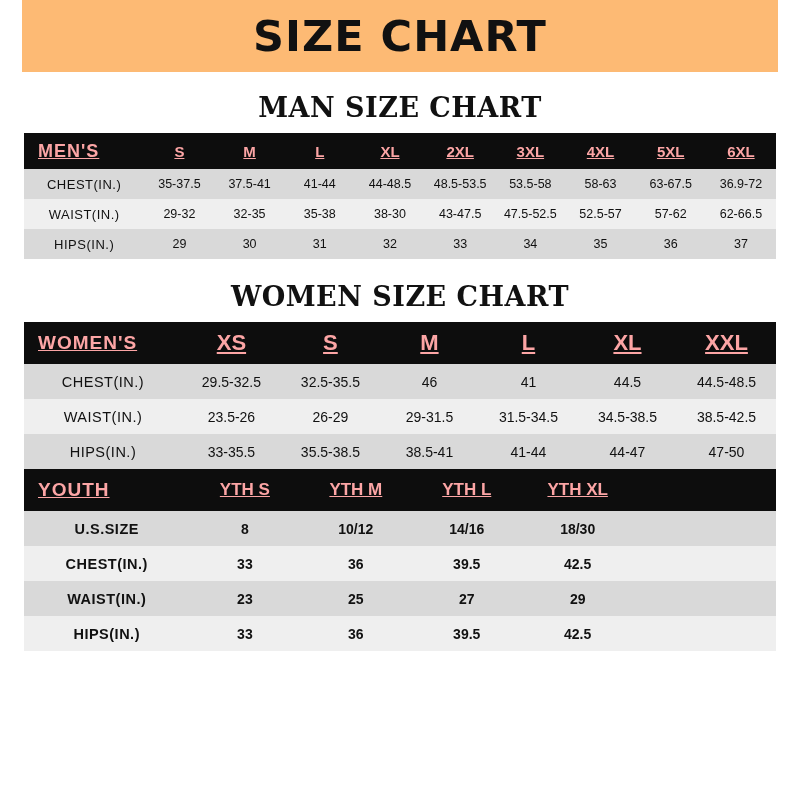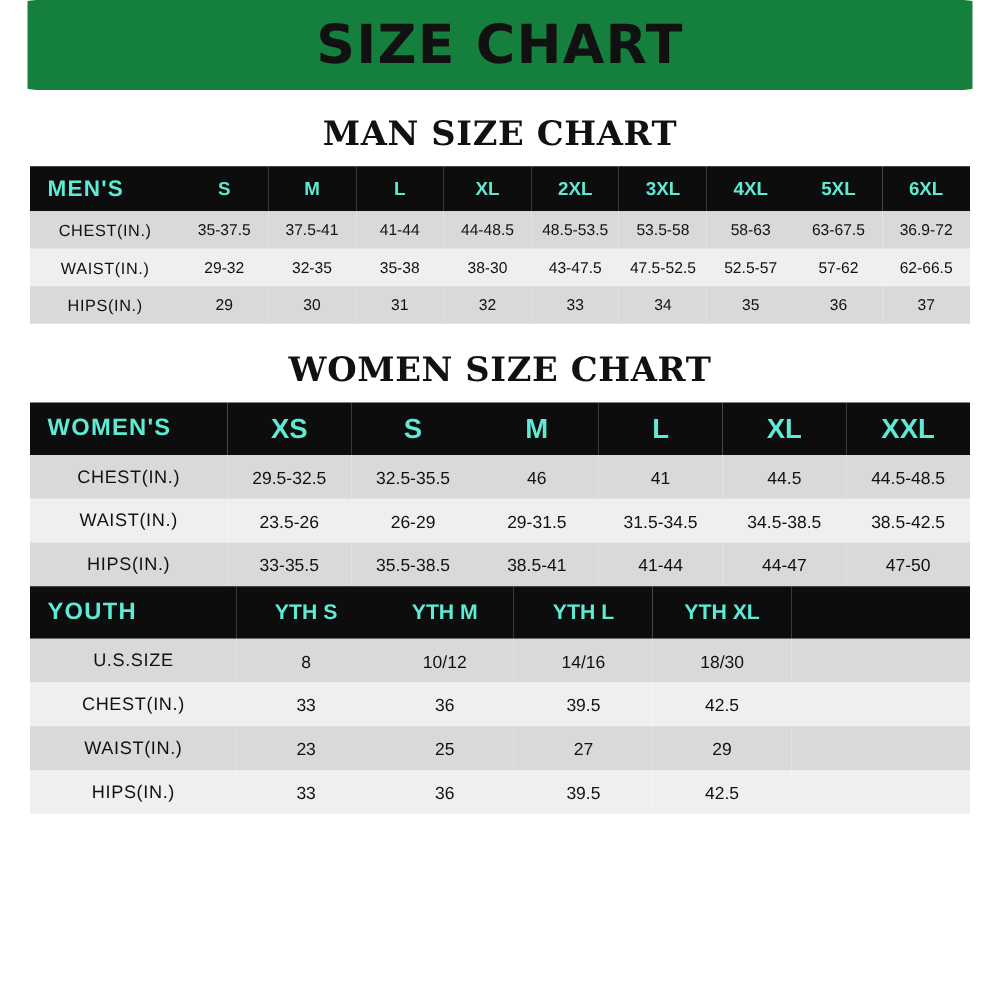--- a/index.html
+++ b/index.html
@@ -17,25 +17,24 @@
     position: relative;
     width: 800px;
     height: 800px;
     background: #ffffff;
     box-sizing: border-box;
   }
   
   .banner {
     position: relative;
     height: 72px;
-    background: #15803d;
+    background: #fdba74;
     display: flex;
     align-items: center;
     justify-content: center;
-    border-radius: 29px;
   }
   .banner-white-left,
   .banner-white-right {
     position: absolute;
     top: 0;
     width: 22px;
     height: 72px;
     background: #ffffff;
   }
   .banner-white-left { left: 0; }
@@ -74,22 +73,23 @@
   table.chart td {
     text-align: center;
     font-family: "Liberation Sans", sans-serif;
     color: #111111;
   }
   
   table.chart thead tr {
     background: #0d0d0d;
   }
   table.chart thead th {
-    color: #5eead4;
+    color: #fca5a5;
     font-weight: bold;
+    text-decoration: underline;
   }
   
   table.chart thead th.rowlabel {
     text-align: left;
     padding-left: 14px;
     letter-spacing: 1px;
   }
   table.chart tbody td.rowlabel {
     letter-spacing: 0.5px;
   }
@@ -106,21 +106,21 @@
   
   #women-table thead th { font-size: 22px; height: 40px; }
   #women-table thead th.rowlabel { font-size: 19px; }
   #women-table tbody td { font-size: 14px; height: 33px; }
   #women-table tbody td.rowlabel { font-size: 14.5px; }
   #women-table col.c0 { width: 21%; }
 
   
   #youth-table thead th { font-size: 17px; height: 40px; }
   #youth-table thead th.rowlabel { font-size: 19px; }
-  #youth-table tbody td { font-size: 14px; height: 33px; }
+  #youth-table tbody td { font-size: 14px; height: 33px; font-weight: bold; }
   #youth-table tbody td.rowlabel { font-size: 14.5px; }
   #youth-table col.c0 { width: 22%; }
   #youth-table col.cEmpty { width: 19%; }
 
   .notice {
     margin-top: 20px;
     padding: 0 18px;
     text-align: center;
     color: #e8442a;
     font-family: "Liberation Serif", serif;

